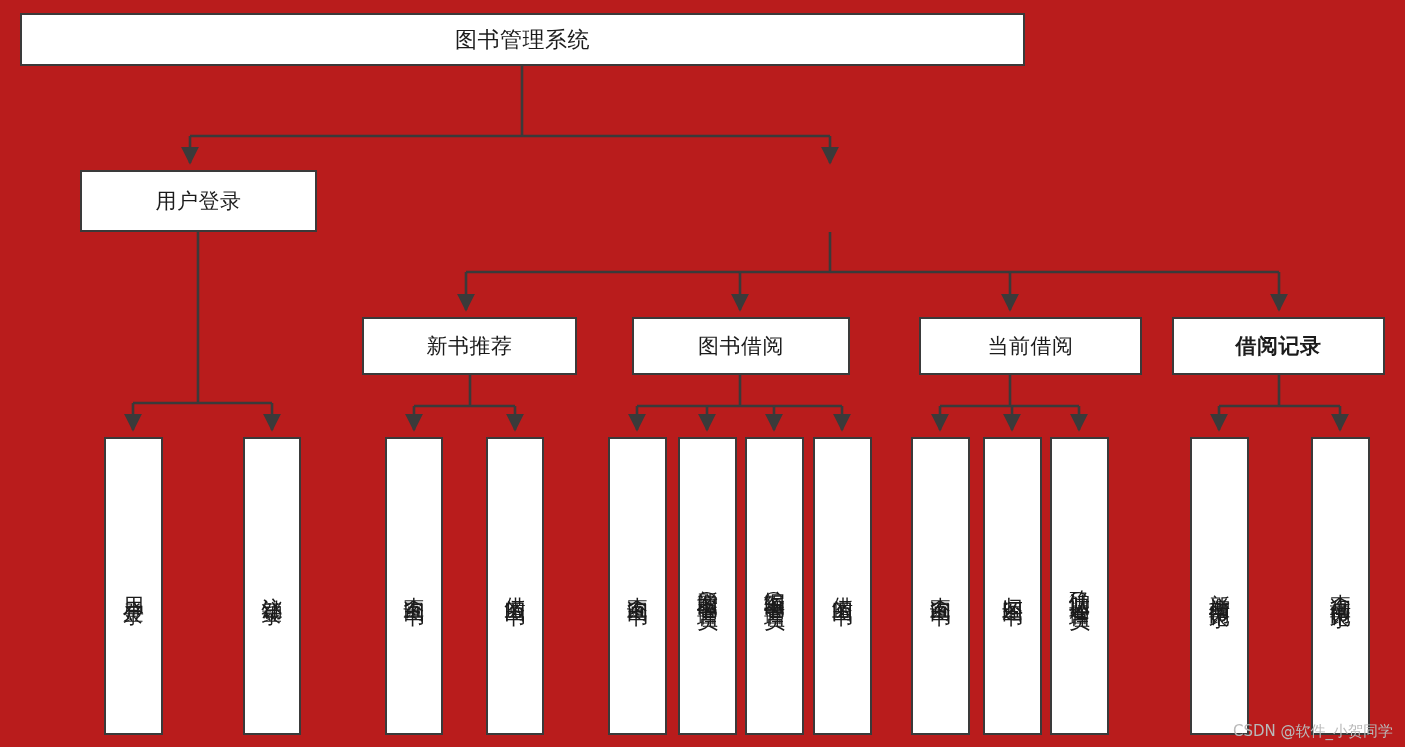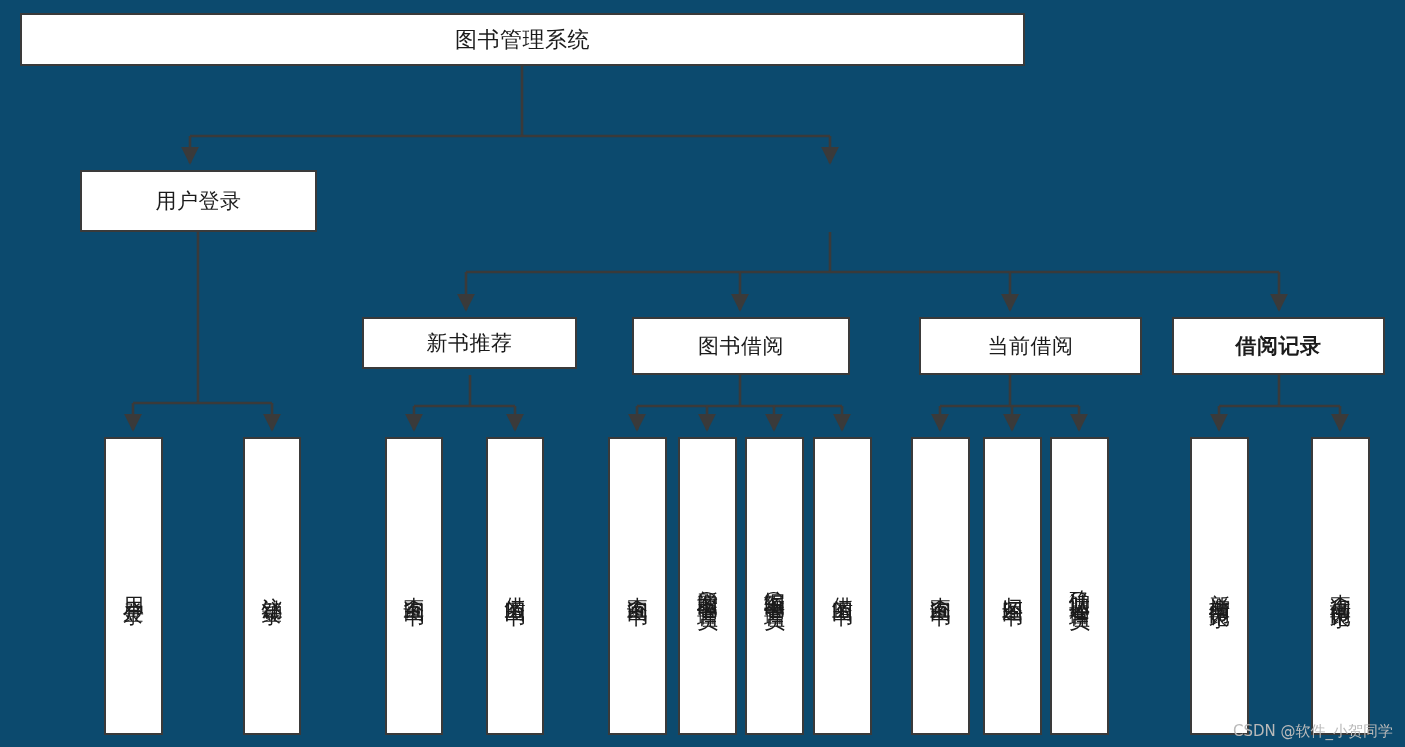--- a/index.html
+++ b/index.html
@@ -8,21 +8,21 @@
     padding: 0;
     background: #ffffff;
   }
   body {
     font-family: "DejaVu Sans", "Liberation Sans", sans-serif;
   }
   #canvas {
     position: relative;
     width: 1405px;
     height: 747px;
-    background: #0c4a6e;
+    background: #b91c1c;
     overflow: hidden;
   }
   #edges {
     position: absolute;
     left: 0;
     top: 0;
     width: 1405px;
     height: 747px;
     pointer-events: none;
   }
@@ -128,21 +128,21 @@
   </svg>
 
   <div class="node horiz root" id="node-root" style="left: 20px; top: 13px; width: 1005px; height: 53px;">
     <span class="label">图书管理系统</span>
   </div>
 
   <div class="node horiz" style="left: 80px; top: 170px; width: 237px; height: 62px;">
     <span class="label">用户登录</span>
   </div>
 
-  <div class="node horiz" style="left: 362px; top: 317px; width: 215px; height: 52px;">
+  <div class="node horiz" style="left: 362px; top: 317px; width: 215px; height: 58px;">
     <span class="label">新书推荐</span>
   </div>
   <div class="node horiz" style="left: 632px; top: 317px; width: 218px; height: 58px; justify-content: center;">
     <span class="label">图书借阅</span>
   </div>
   <div class="node horiz" style="left: 903px; top: 317px; width: 223px; height: 58px; margin-left: 16px;">
     <span class="label">当前借阅</span>
   </div>
   <div class="node horiz" style="left: 1172px; top: 317px; width: 213px; height: 58px; font-weight: bold;">
     <span class="label">借阅记录</span>

